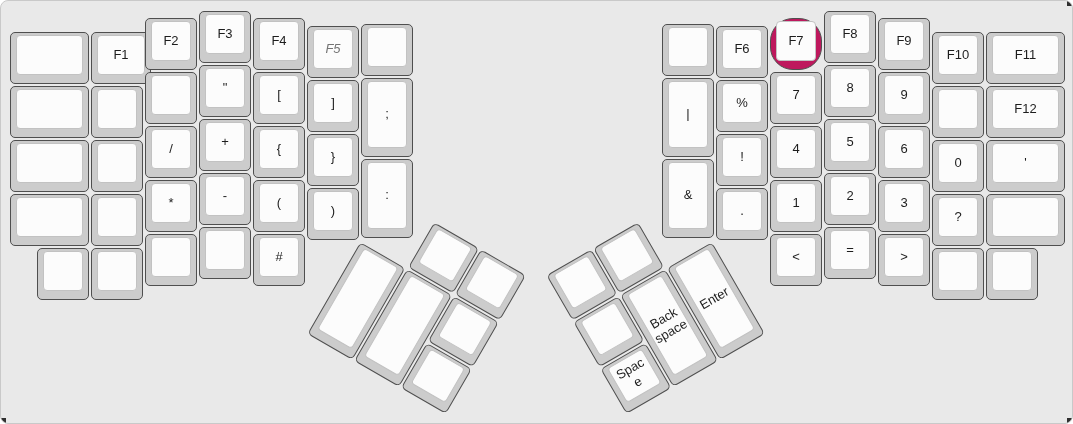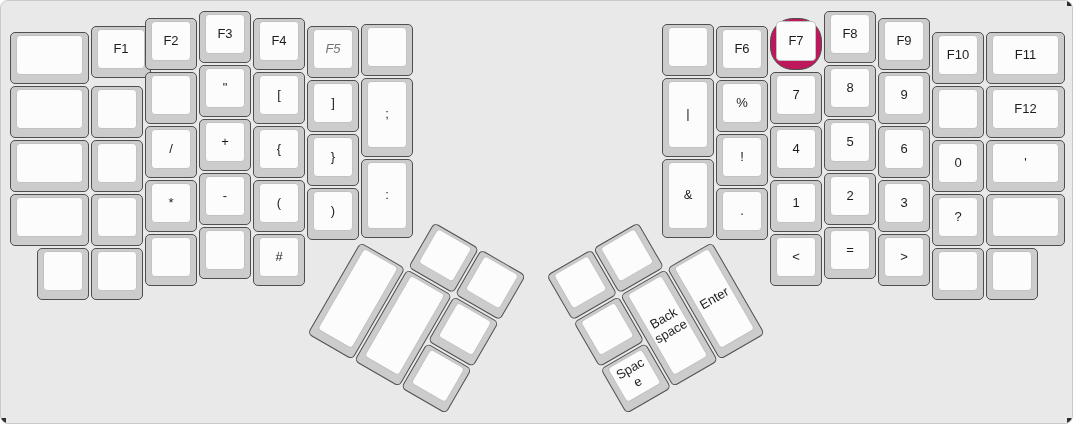--- a/index.html
+++ b/index.html
@@ -101,21 +101,21 @@
             </div>
           </div>
         </div>
         <div class="key" style="left: 35px; top: 246px; width: 54px; height: 54px;">
           <div class="key-cap" style="background: rgb(204, 204, 204); border-color: rgb(79, 79, 79);">
             <div class="key-top" style="background: rgb(252, 252, 252); border-color: rgb(194, 194, 194);">
               <span class="key-label" style="color: rgb(29, 29, 29);"></span>
             </div>
           </div>
         </div>
-        <div class="key" style="left: 89px; top: 24px; width: 62px; height: 54px;">
+        <div class="key" style="left: 89px; top: 30px; width: 62px; height: 54px;">
           <div class="key-cap" style="background: rgb(204, 204, 204); border-color: rgb(79, 79, 79);">
             <div class="key-top" style="background: rgb(252, 252, 252); border-color: rgb(194, 194, 194);">
               <span class="key-label" style="color: rgb(29, 29, 29);">F1</span>
             </div>
           </div>
         </div>
         <div class="key" style="left: 89px; top: 84px; width: 54px; height: 54px;">
           <div class="key-cap" style="background: rgb(204, 204, 204); border-color: rgb(79, 79, 79);">
             <div class="key-top" style="background: rgb(252, 252, 252); border-color: rgb(194, 194, 194);">
               <span class="key-label" style="color: rgb(29, 29, 29);"></span>

